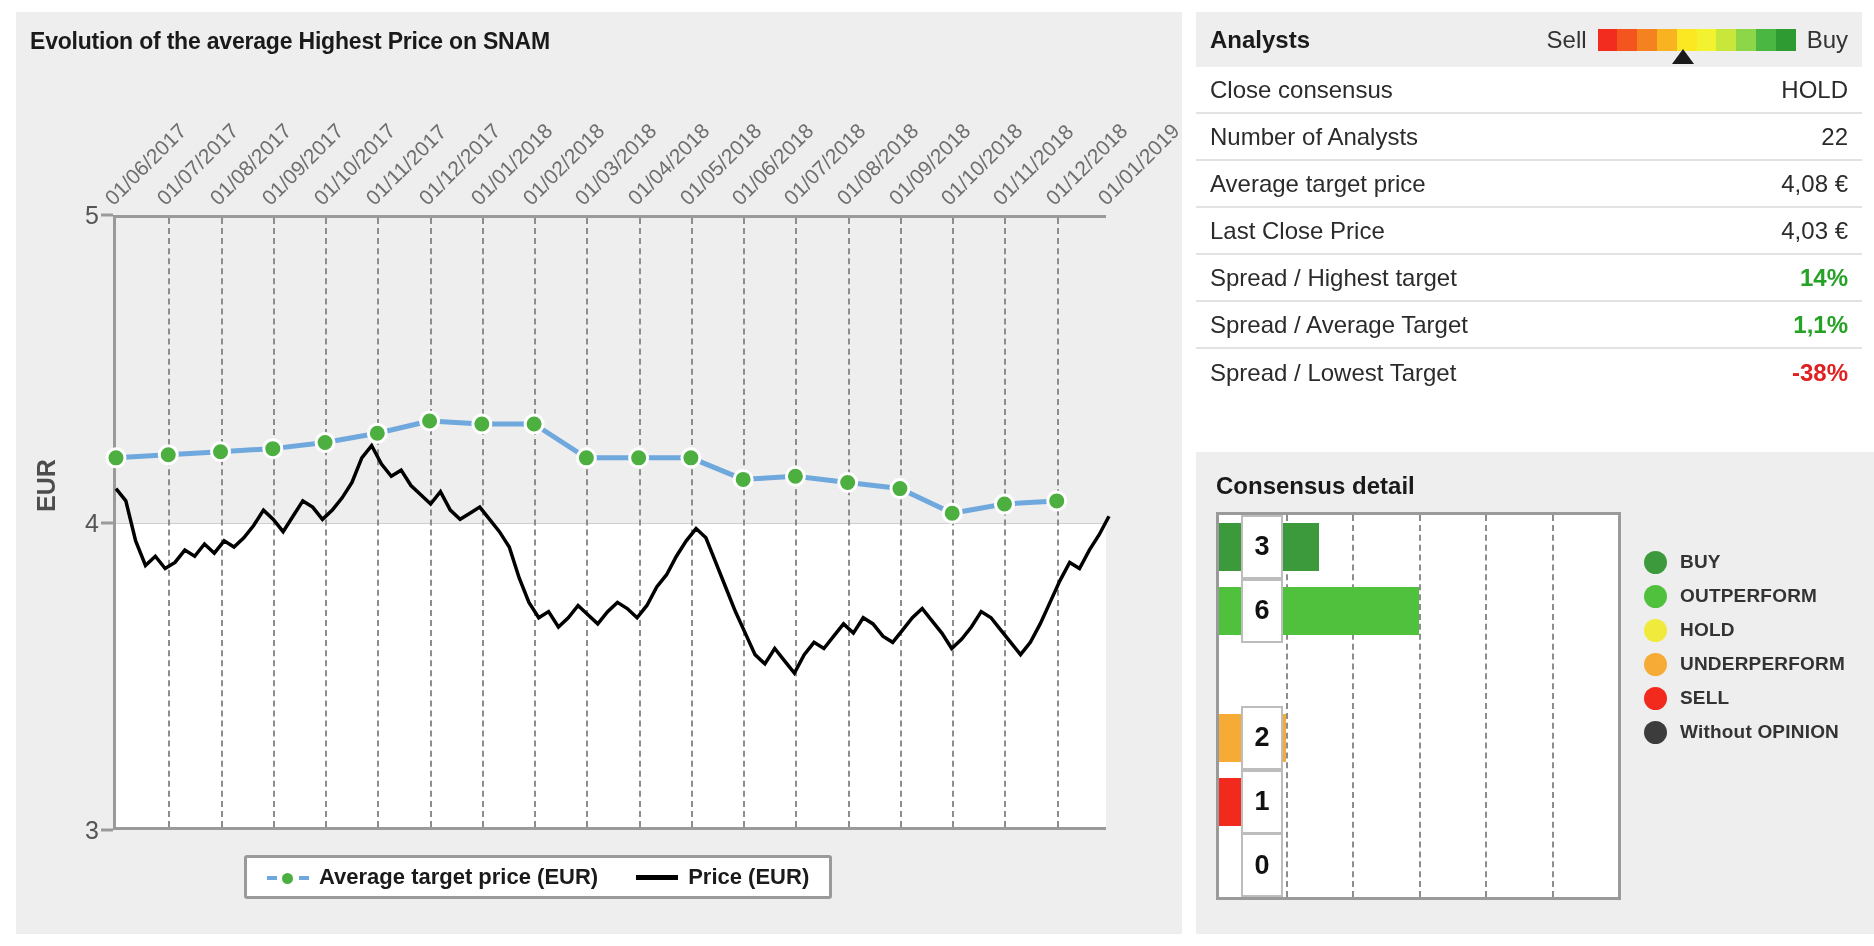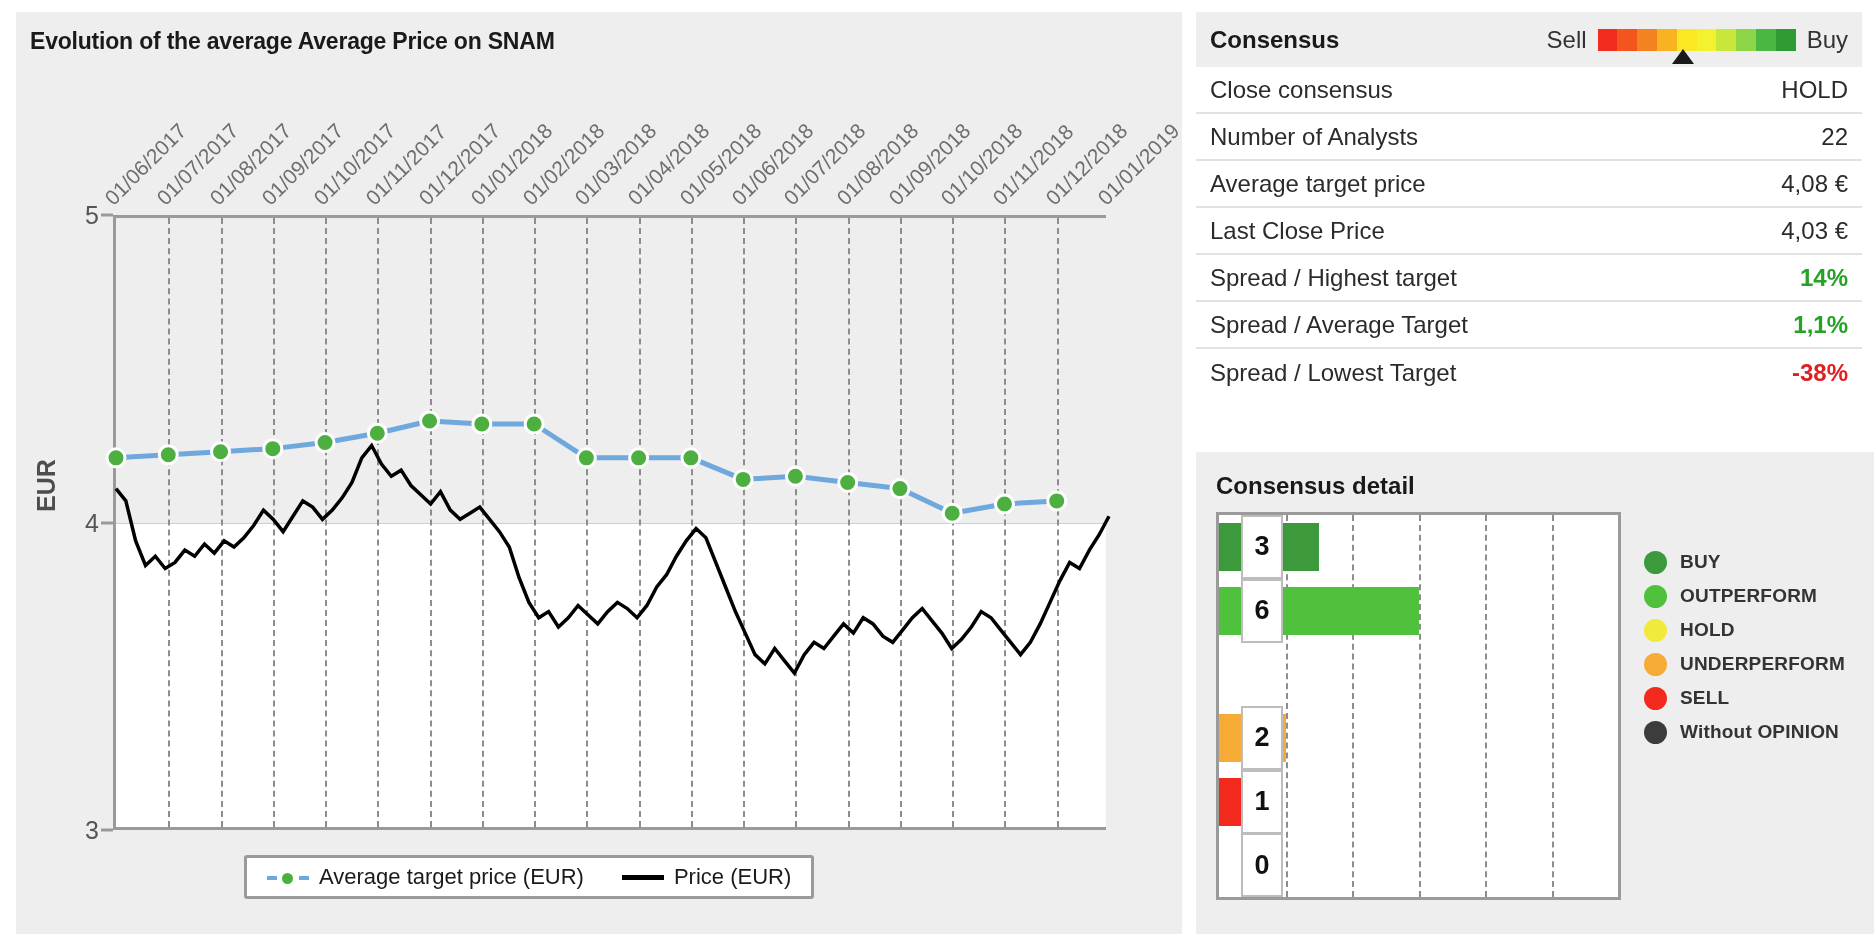--- a/index.html
+++ b/index.html
@@ -72,21 +72,21 @@
   #xtick-holder { position: absolute; left: 97px; top: 70px; width: 993px; height: 128px; }
 
   
   #chart-legend {
     position: absolute; left: 228px; top: 843px;
     height: 44px; padding: 0 20px;
     background: #ffffff; border: 3px solid #9a9a9a; border-radius: 3px;
     display: flex; align-items: center; gap: 38px;
   }
   .legend-entry { display: flex; align-items: center; gap: 10px;
-    font-size: 22px; font-weight: normal; color: #1a1a1a; }
+    font-size: 22px; font-weight: bold; color: #1a1a1a; }
   .legend-dashline { position: relative; width: 42px; height: 14px; }
   .legend-dashline .seg {
     position: absolute; top: 6px; height: 4px; background: #6fa8dc;
   }
   .legend-dashline .seg.a { left: 0; width: 10px; }
   .legend-dashline .seg.b { right: 0; width: 10px; }
   .legend-dashline .dot {
     position: absolute; left: 13px; top: 1px;
     width: 15px; height: 15px; border-radius: 50%;
     background: #4caf3f; border: 2px solid #ffffff;
@@ -180,21 +180,21 @@
 
   svg.series { position: absolute; left: 0; top: 0; overflow: visible; }
 </style>
 </head>
 <body>
 
 <div id="root">
 
   <div id="left-panel">
 
-    <div id="chart-title">Evolution of the average Average Price on SNAM</div>
+    <div id="chart-title">Evolution of the average Highest Price on SNAM</div>
 
     <div id="xtick-holder">
         <span class="xtick" style="left: 4px;">01/06/2017</span>
         <span class="xtick" style="left: 56.2632px;">01/07/2017</span>
         <span class="xtick" style="left: 108.526px;">01/08/2017</span>
         <span class="xtick" style="left: 160.789px;">01/09/2017</span>
         <span class="xtick" style="left: 213.053px;">01/10/2017</span>
         <span class="xtick" style="left: 265.316px;">01/11/2017</span>
         <span class="xtick" style="left: 317.579px;">01/12/2017</span>
         <span class="xtick" style="left: 369.842px;">01/01/2018</span>
@@ -283,21 +283,21 @@
       <div class="legend-entry">
         <span class="legend-solidline"></span>
         <span>Price (EUR)</span>
       </div>
     </div>
 
   </div>
 
   <div id="consensus-panel">
     <div id="consensus-header">
-      <span id="consensus-header-title">Consensus</span>
+      <span id="consensus-header-title">Analysts</span>
       <div id="consensus-gauge-wrap">
         <span class="gauge-side-label">Sell</span>
         <span id="gauge">
           <span class="gseg" style="background: rgb(242, 45, 31);"></span>
             <span class="gseg" style="background: rgb(244, 85, 31);"></span>
             <span class="gseg" style="background: rgb(245, 130, 32);"></span>
             <span class="gseg" style="background: rgb(249, 179, 33);"></span>
             <span class="gseg" style="background: rgb(251, 232, 34);"></span>
             <span class="gseg" style="background: rgb(243, 242, 48);"></span>
             <span class="gseg" style="background: rgb(201, 230, 59);"></span>

